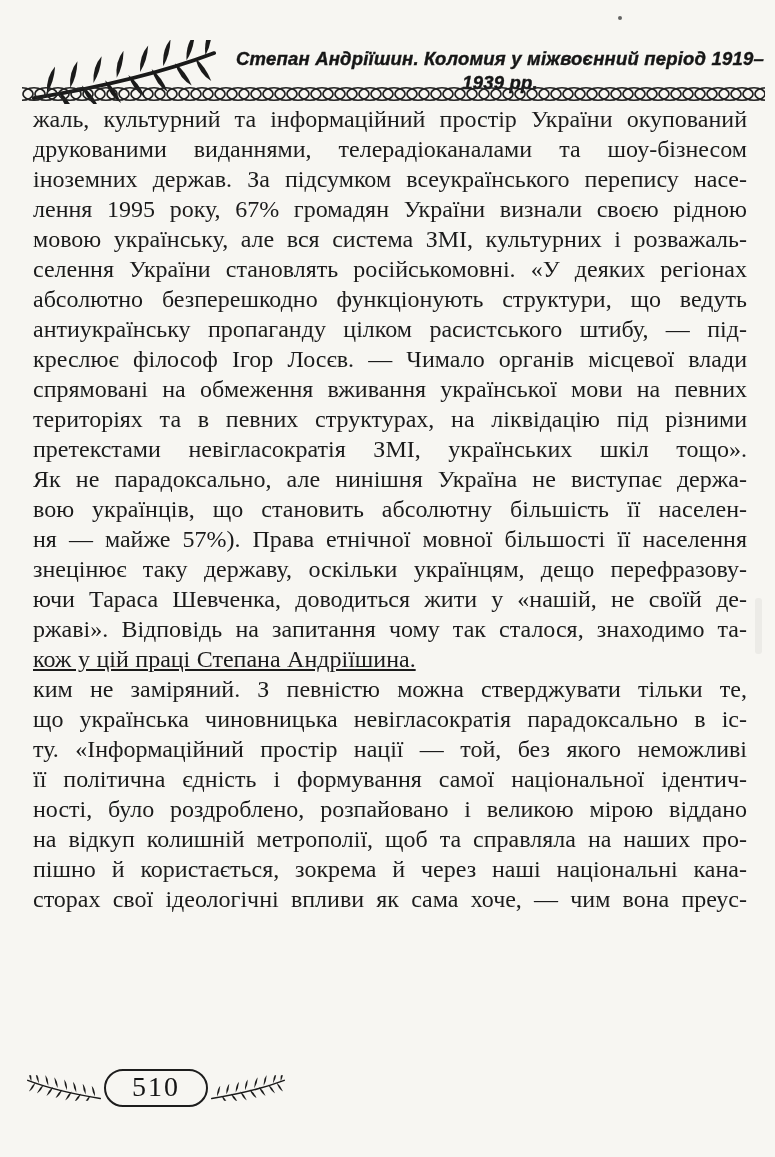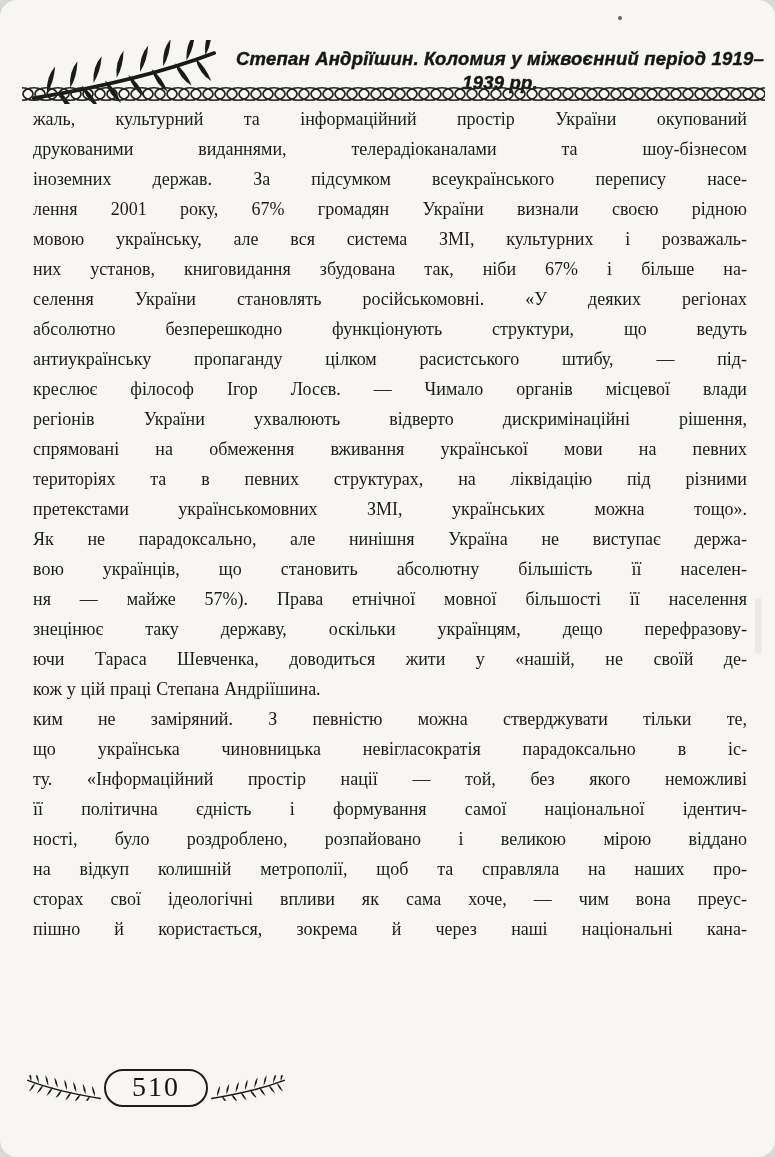--- a/index.html
+++ b/index.html
@@ -4,47 +4,46 @@
 <style>
   html,body{margin:0;padding:0;background:#d9d9d6;}
   .page{
     position:relative;
     width:775px;height:1157px;
     margin:0 auto;
     background:#f7f6f2;
     overflow:hidden;
     font-family:"Liberation Serif", serif;
     color:#1b1b1b;
-    border-radius:17px;
   }
   
   .header-branch{position:absolute;left:10px;top:40px;width:228px;height:64px;}
   .running-title{
     position:absolute;left:234px;top:47px;width:532px;
     font-family:"Liberation Sans", sans-serif;
     font-style:italic;font-weight:700;
     font-size:18.5px;line-height:24px;
     letter-spacing:.2px;text-align:center;
     color:#161616;
     -webkit-text-stroke:.4px #161616;
   }
   .chain-divider{position:absolute;left:22px;top:84px;width:743px;height:20px;}
   
   .body-text{
     position:absolute;left:33px;top:104px;width:714px;
-    font-size:18px;line-height:30px;
+    font-size:24px;line-height:30px;
   }
   .para{margin:0;}
   .line{
     height:30px;white-space:nowrap;
     text-align:justify;text-align-last:justify;
     word-spacing:.5px;
   }
   .line.indent{padding-left:40px;}
-  .line.no-j{text-align-last:left;}
+  .line.no-j{text-align-last:left;text-decoration:underline;}
   
   .footer{
     position:absolute;left:26px;top:1063px;height:50px;
     display:flex;align-items:center;
   }
   .footer-branch{width:76px;height:42px;flex:none;}
   .mirror{transform:scaleX(-1);}
   .page-number-badge{
     flex:none;
     width:100px;height:34px;
@@ -140,47 +139,46 @@
       </pattern>
     </defs>
     <rect width="743" height="20" fill="url(#chain)"></rect>
   </svg>
 
   <div class="body-text">
       <div class="para">
         <div class="line">жаль, культурний та інформаційний простір України окупований</div>
         <div class="line">друкованими виданнями, телерадіоканалами та шоу-бізнесом</div>
         <div class="line">іноземних держав. За підсумком всеукраїнського перепису насе-</div>
-        <div class="line">лення 2001 року, 67% громадян України визнали своєю рідною</div>
+        <div class="line">лення 1995 року, 67% громадян України визнали своєю рідною</div>
         <div class="line">мовою українську, але вся система ЗМІ, культурних і розважаль-</div>
-        <div class="line">них установ, книговидання збудована так, ніби 67% і більше на-</div>
         <div class="line">селення України становлять російськомовні. «У деяких регіонах</div>
         <div class="line">абсолютно безперешкодно функціонують структури, що ведуть</div>
         <div class="line">антиукраїнську пропаганду цілком расистського штибу, — під-</div>
         <div class="line">креслює філософ Ігор Лосєв. — Чимало органів місцевої влади</div>
-        <div class="line">регіонів України ухвалюють відверто дискримінаційні рішення,</div>
         <div class="line">спрямовані на обмеження вживання української мови на певних</div>
         <div class="line">територіях та в певних структурах, на ліквідацію під різними</div>
-        <div class="line">претекстами українськомовних ЗМІ, українських можна тощо».</div>
+        <div class="line">претекстами невігласократія ЗМІ, українських шкіл тощо».</div>
         <div class="line">Як не парадоксально, але нинішня Україна не виступає держа-</div>
         <div class="line">вою українців, що становить абсолютну більшість її населен-</div>
         <div class="line">ня — майже 57%). Права етнічної мовної більшості її населення</div>
         <div class="line">знецінює таку державу, оскільки українцям, дещо перефразову-</div>
         <div class="line">ючи Тараса Шевченка, доводиться жити у «нашій, не своїй де-</div>
+        <div class="line">ржаві». Відповідь на запитання чому так сталося, знаходимо та-</div>
         <div class="line no-j">кож у цій праці Степана Андріїшина.</div>
       </div>
       <div class="para">
         <div class="line">ким не заміряний. З певністю можна стверджувати тільки те,</div>
         <div class="line">що українська чиновницька невігласократія парадоксально в іс-</div>
         <div class="line">ту. «Інформаційний простір нації — той, без якого неможливі</div>
         <div class="line">її політична єдність і формування самої національної ідентич-</div>
         <div class="line">ності, було роздроблено, розпайовано і великою мірою віддано</div>
         <div class="line">на відкуп колишній метрополії, щоб та справляла на наших про-</div>
+        <div class="line">пішно й користається, зокрема й через наші національні кана-</div>
         <div class="line">сторах свої ідеологічні впливи як сама хоче, — чим вона преус-</div>
-        <div class="line">пішно й користається, зокрема й через наші національні кана-</div>
       </div>
     </div>
 
   <div class="footer">
     <svg class="footer-branch mirror" viewBox="0 0 130 44">
       <use href="#branch"></use>
     </svg>
     <div class="page-number-badge">
       <span class="page-number">510</span>
     </div>

